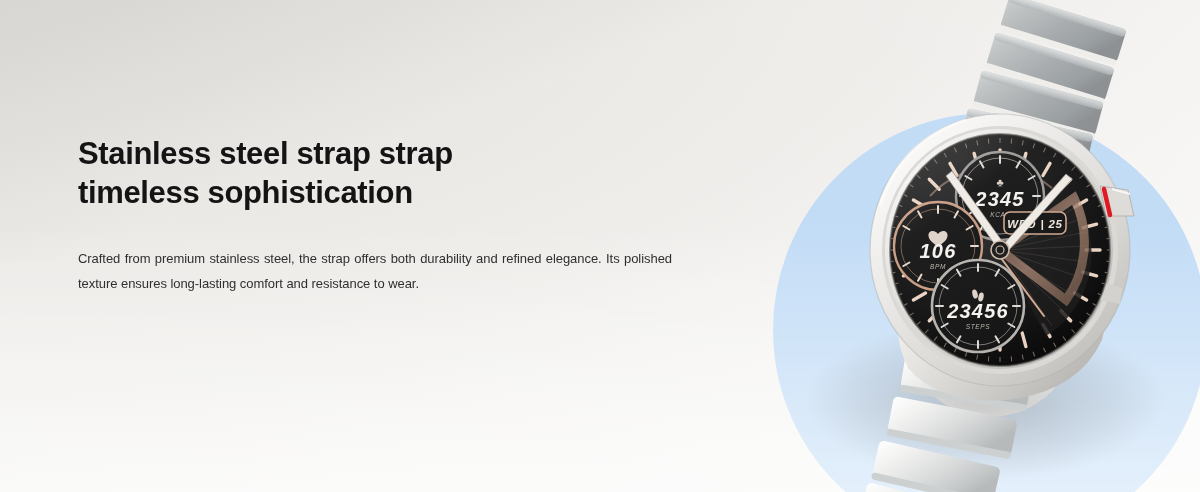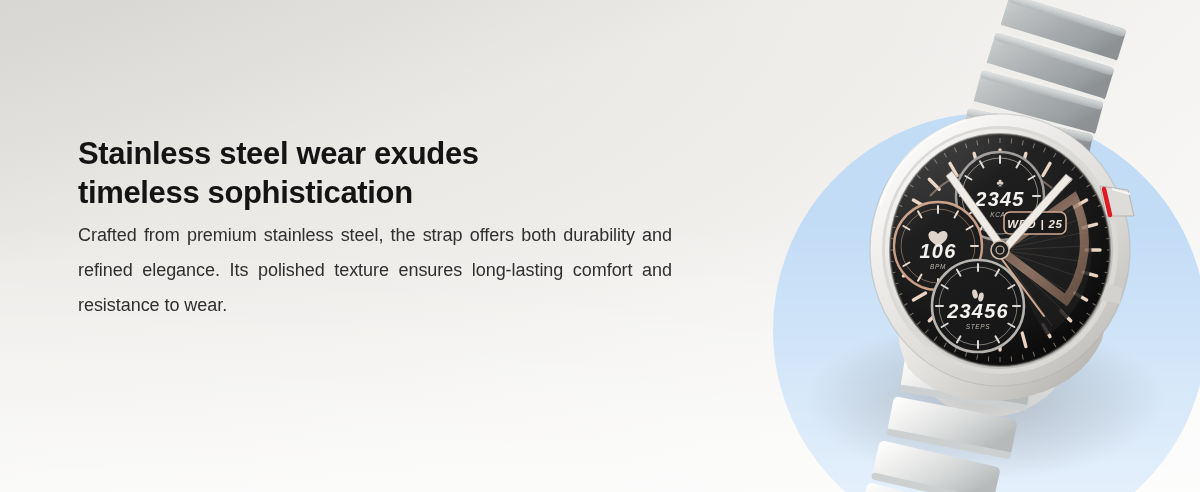--- a/index.html
+++ b/index.html
@@ -49,24 +49,24 @@
   .headline {
     font-family:"Liberation Sans", sans-serif;
     font-size:31px;
     line-height:39px;
     font-weight:bold;
     letter-spacing:-0.35px;
     color:#141414;
     white-space:pre-line;
   }
   .body-copy {
-    margin-top:6px;
+    margin-top:34px;
     width:594px;
-    font-size:18px;
-    line-height:35px;
+    font-size:13px;
+    line-height:25px;
     color:#2f2f2f;
     text-align:justify;
     white-space:pre-line;
     letter-spacing:-0.05px;
   }
 
   
   .watch {
     position:absolute;
     left:0; top:0;
@@ -91,21 +91,21 @@
       </defs>
       <g clip-path="url(#clipBanner)">
         <circle cx="290" cy="180" r="152" fill="none" stroke="#c2dcf6" stroke-width="130"></circle>
       </g>
     </svg>
   </div>
 
   <div class="bg-bottom-wash"></div>
 
   <div class="copy">
-    <h2 class="headline">Stainless steel wear exudes
+    <h2 class="headline">Stainless steel strap strap
 timeless sophistication</h2>
     <p class="body-copy">Crafted from premium stainless steel, the strap offers both dura­bility and refined elegance. Its polished texture ensures long-lasting comfort and resistance to wear.</p>
   </div>
 
   <div class="watch">
   <svg width="1200" height="492" viewBox="0 0 1200 492" xmlns="http://www.w3.org/2000/svg">
     <defs>
       <linearGradient id="linkTop" x1="0" y1="0" x2="1" y2="0.25">
         <stop offset="0" stop-color="#cfd2d3"></stop>
         <stop offset="0.18" stop-color="#bfc3c4"></stop>

